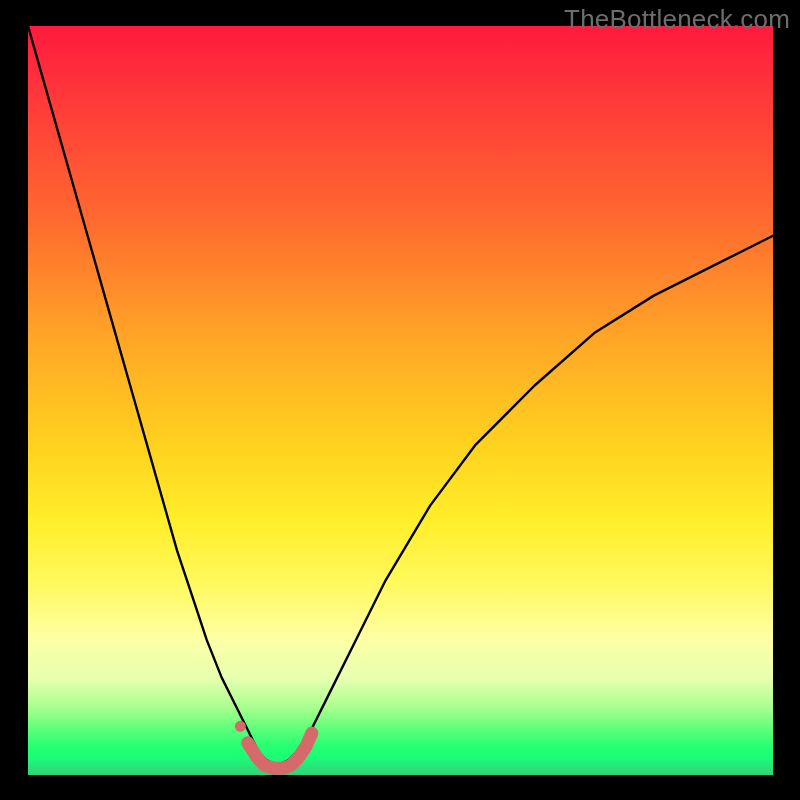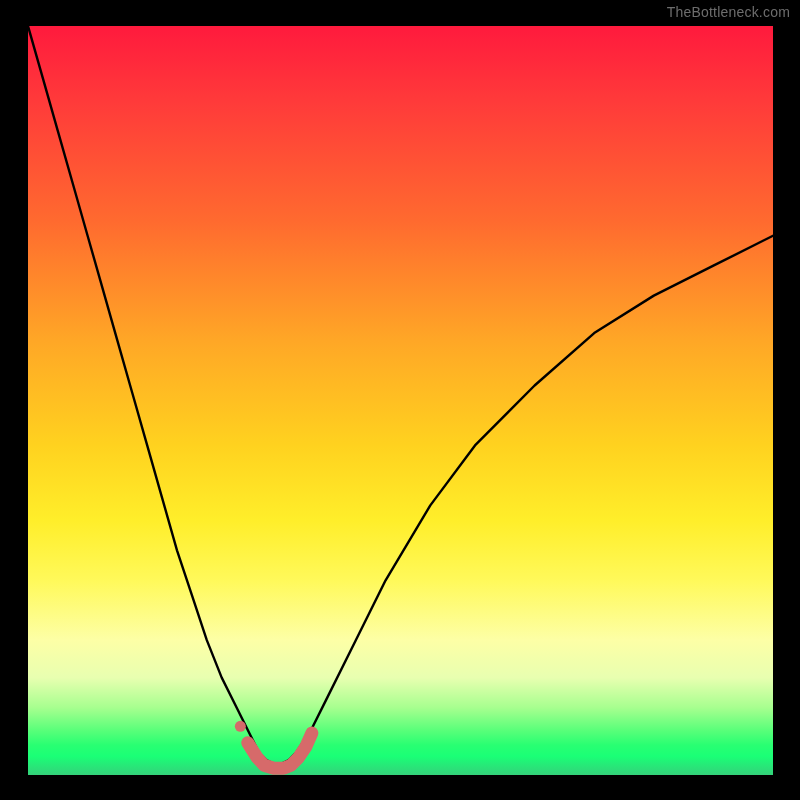--- a/index.html
+++ b/index.html
@@ -47,21 +47,21 @@
     left: 0;
     top: 0;
     width: 745px;
     height: 749px;
   }
   .watermark {
     position: absolute;
     top: 4px;
     right: 10px;
     color: #6d6d6d;
-    font-size: 14px;
+    font-size: 26px;
     letter-spacing: 0.2px;
     user-select: none;
   }
 </style>
 </head>
 <body>
 
 <div class="frame">
   <div class="plot">
     <svg viewBox="0 0 745 749" preserveAspectRatio="none">

